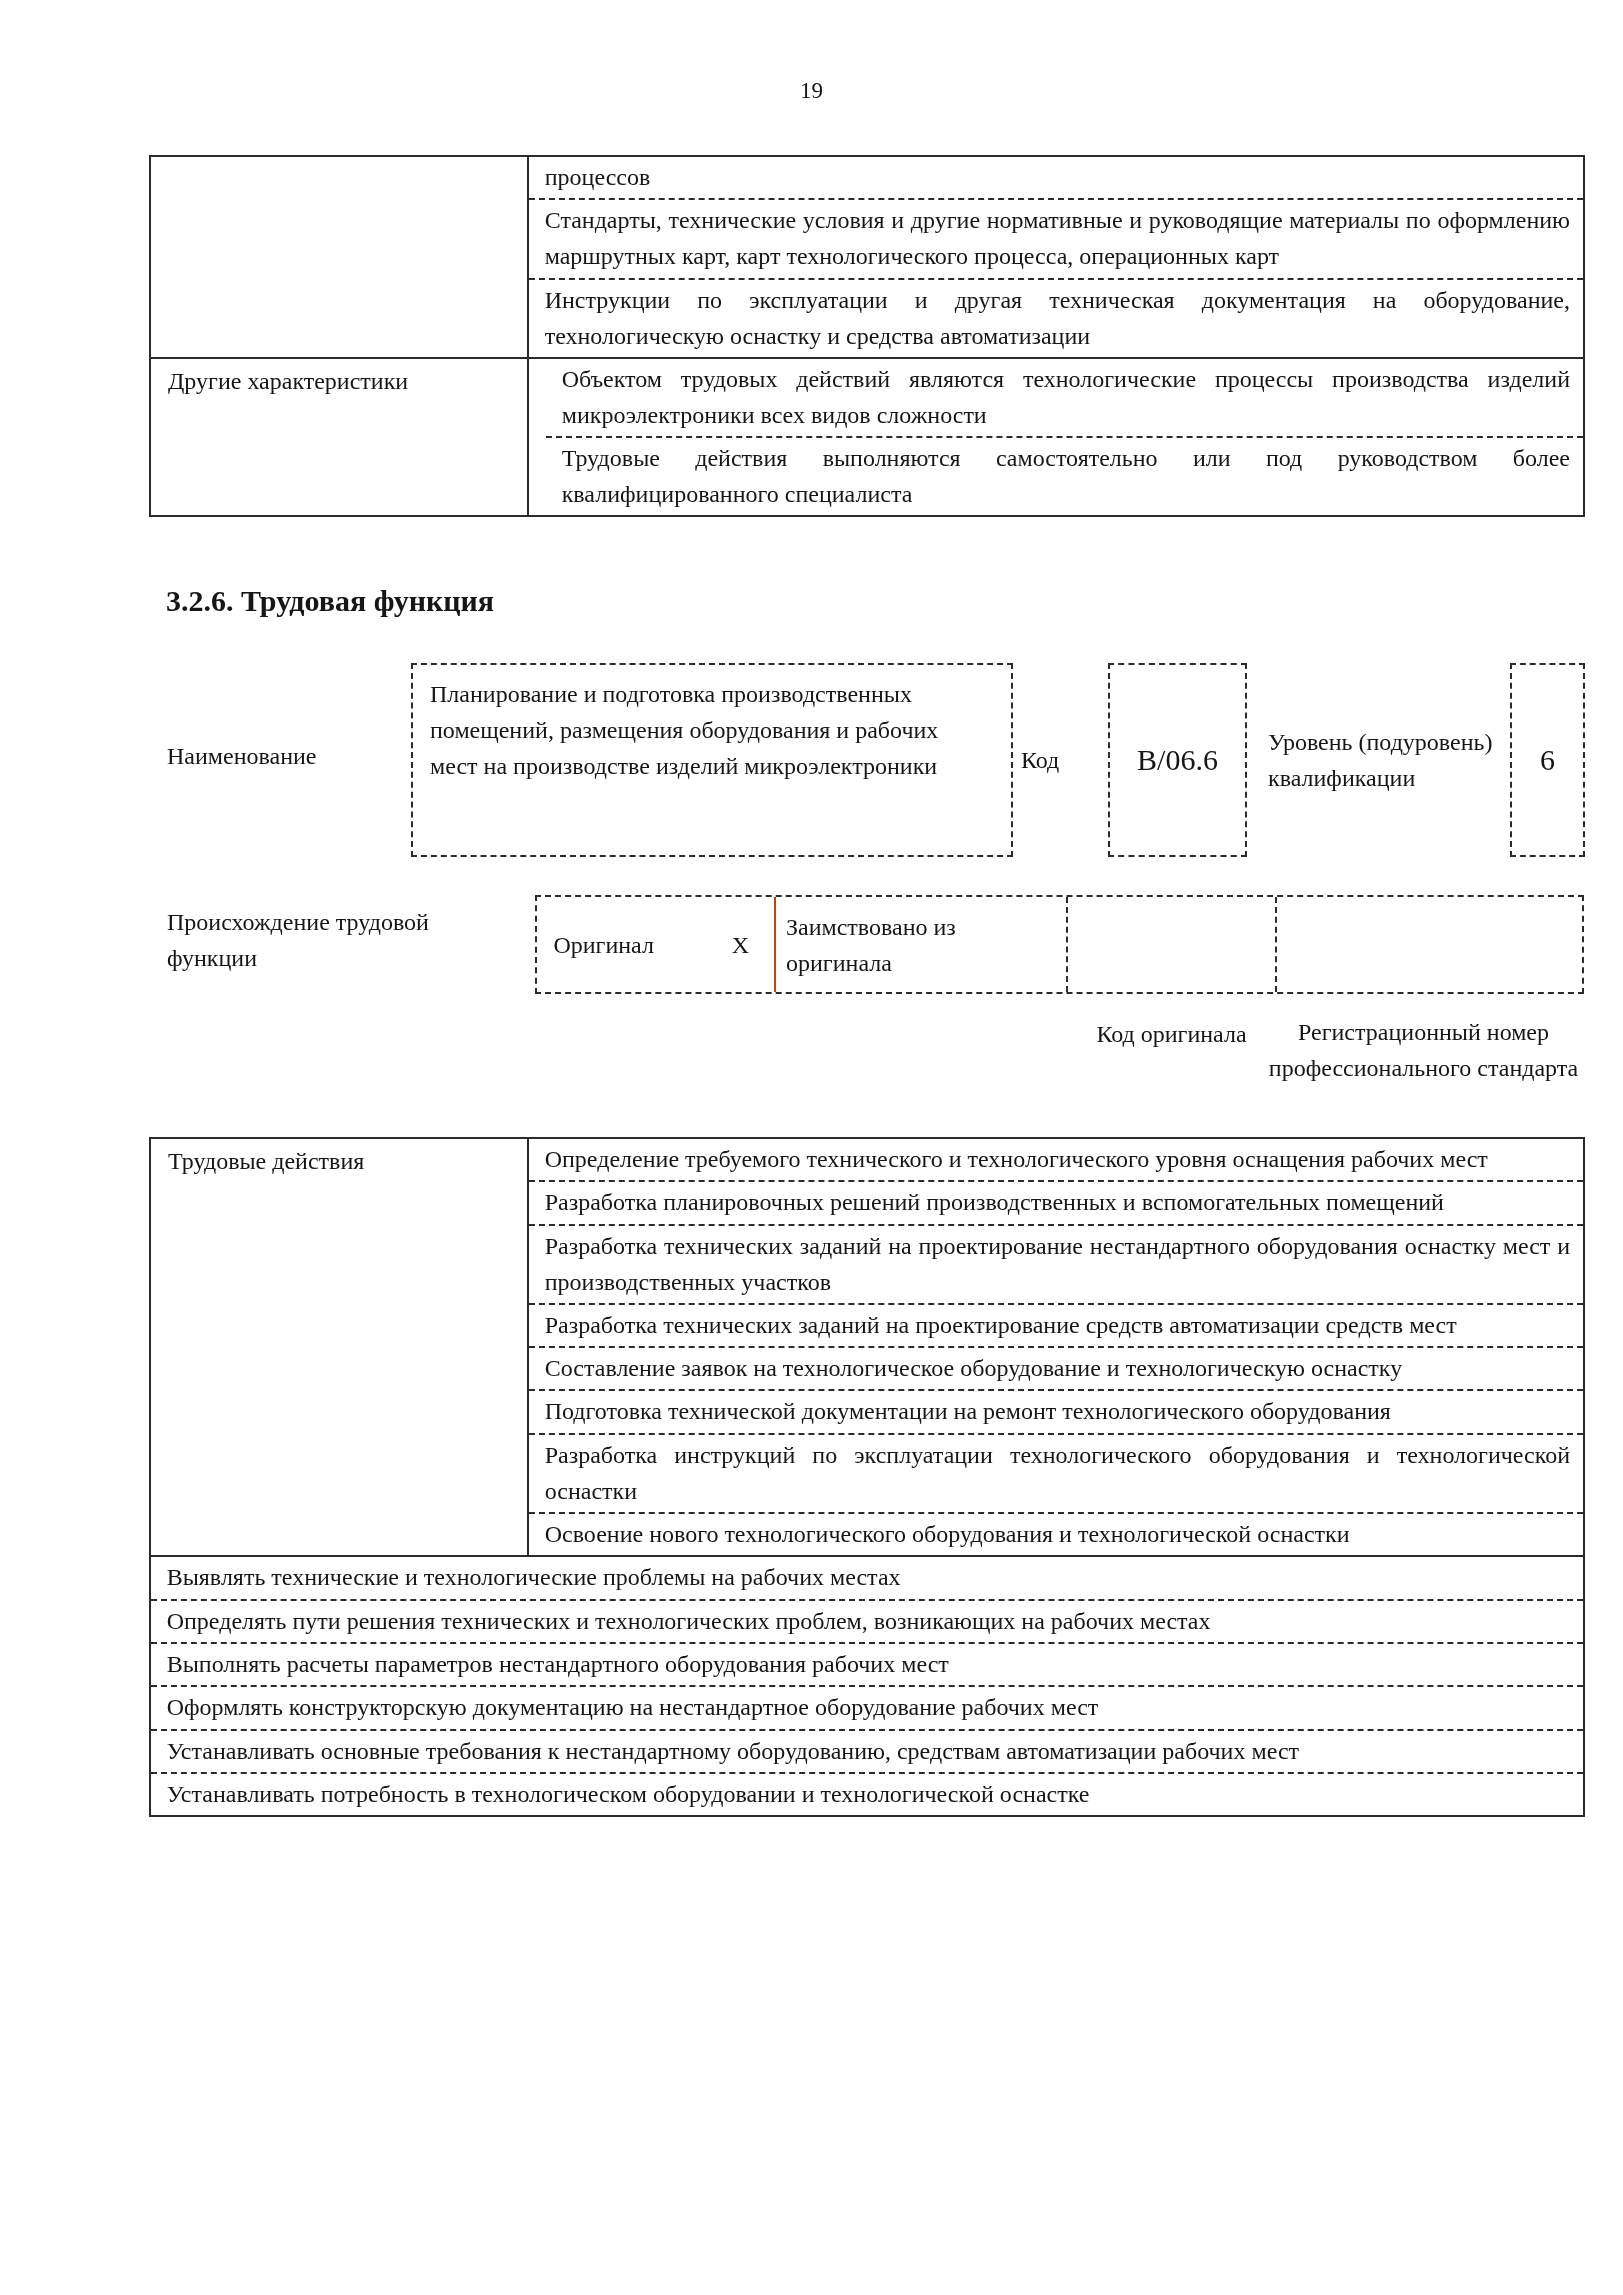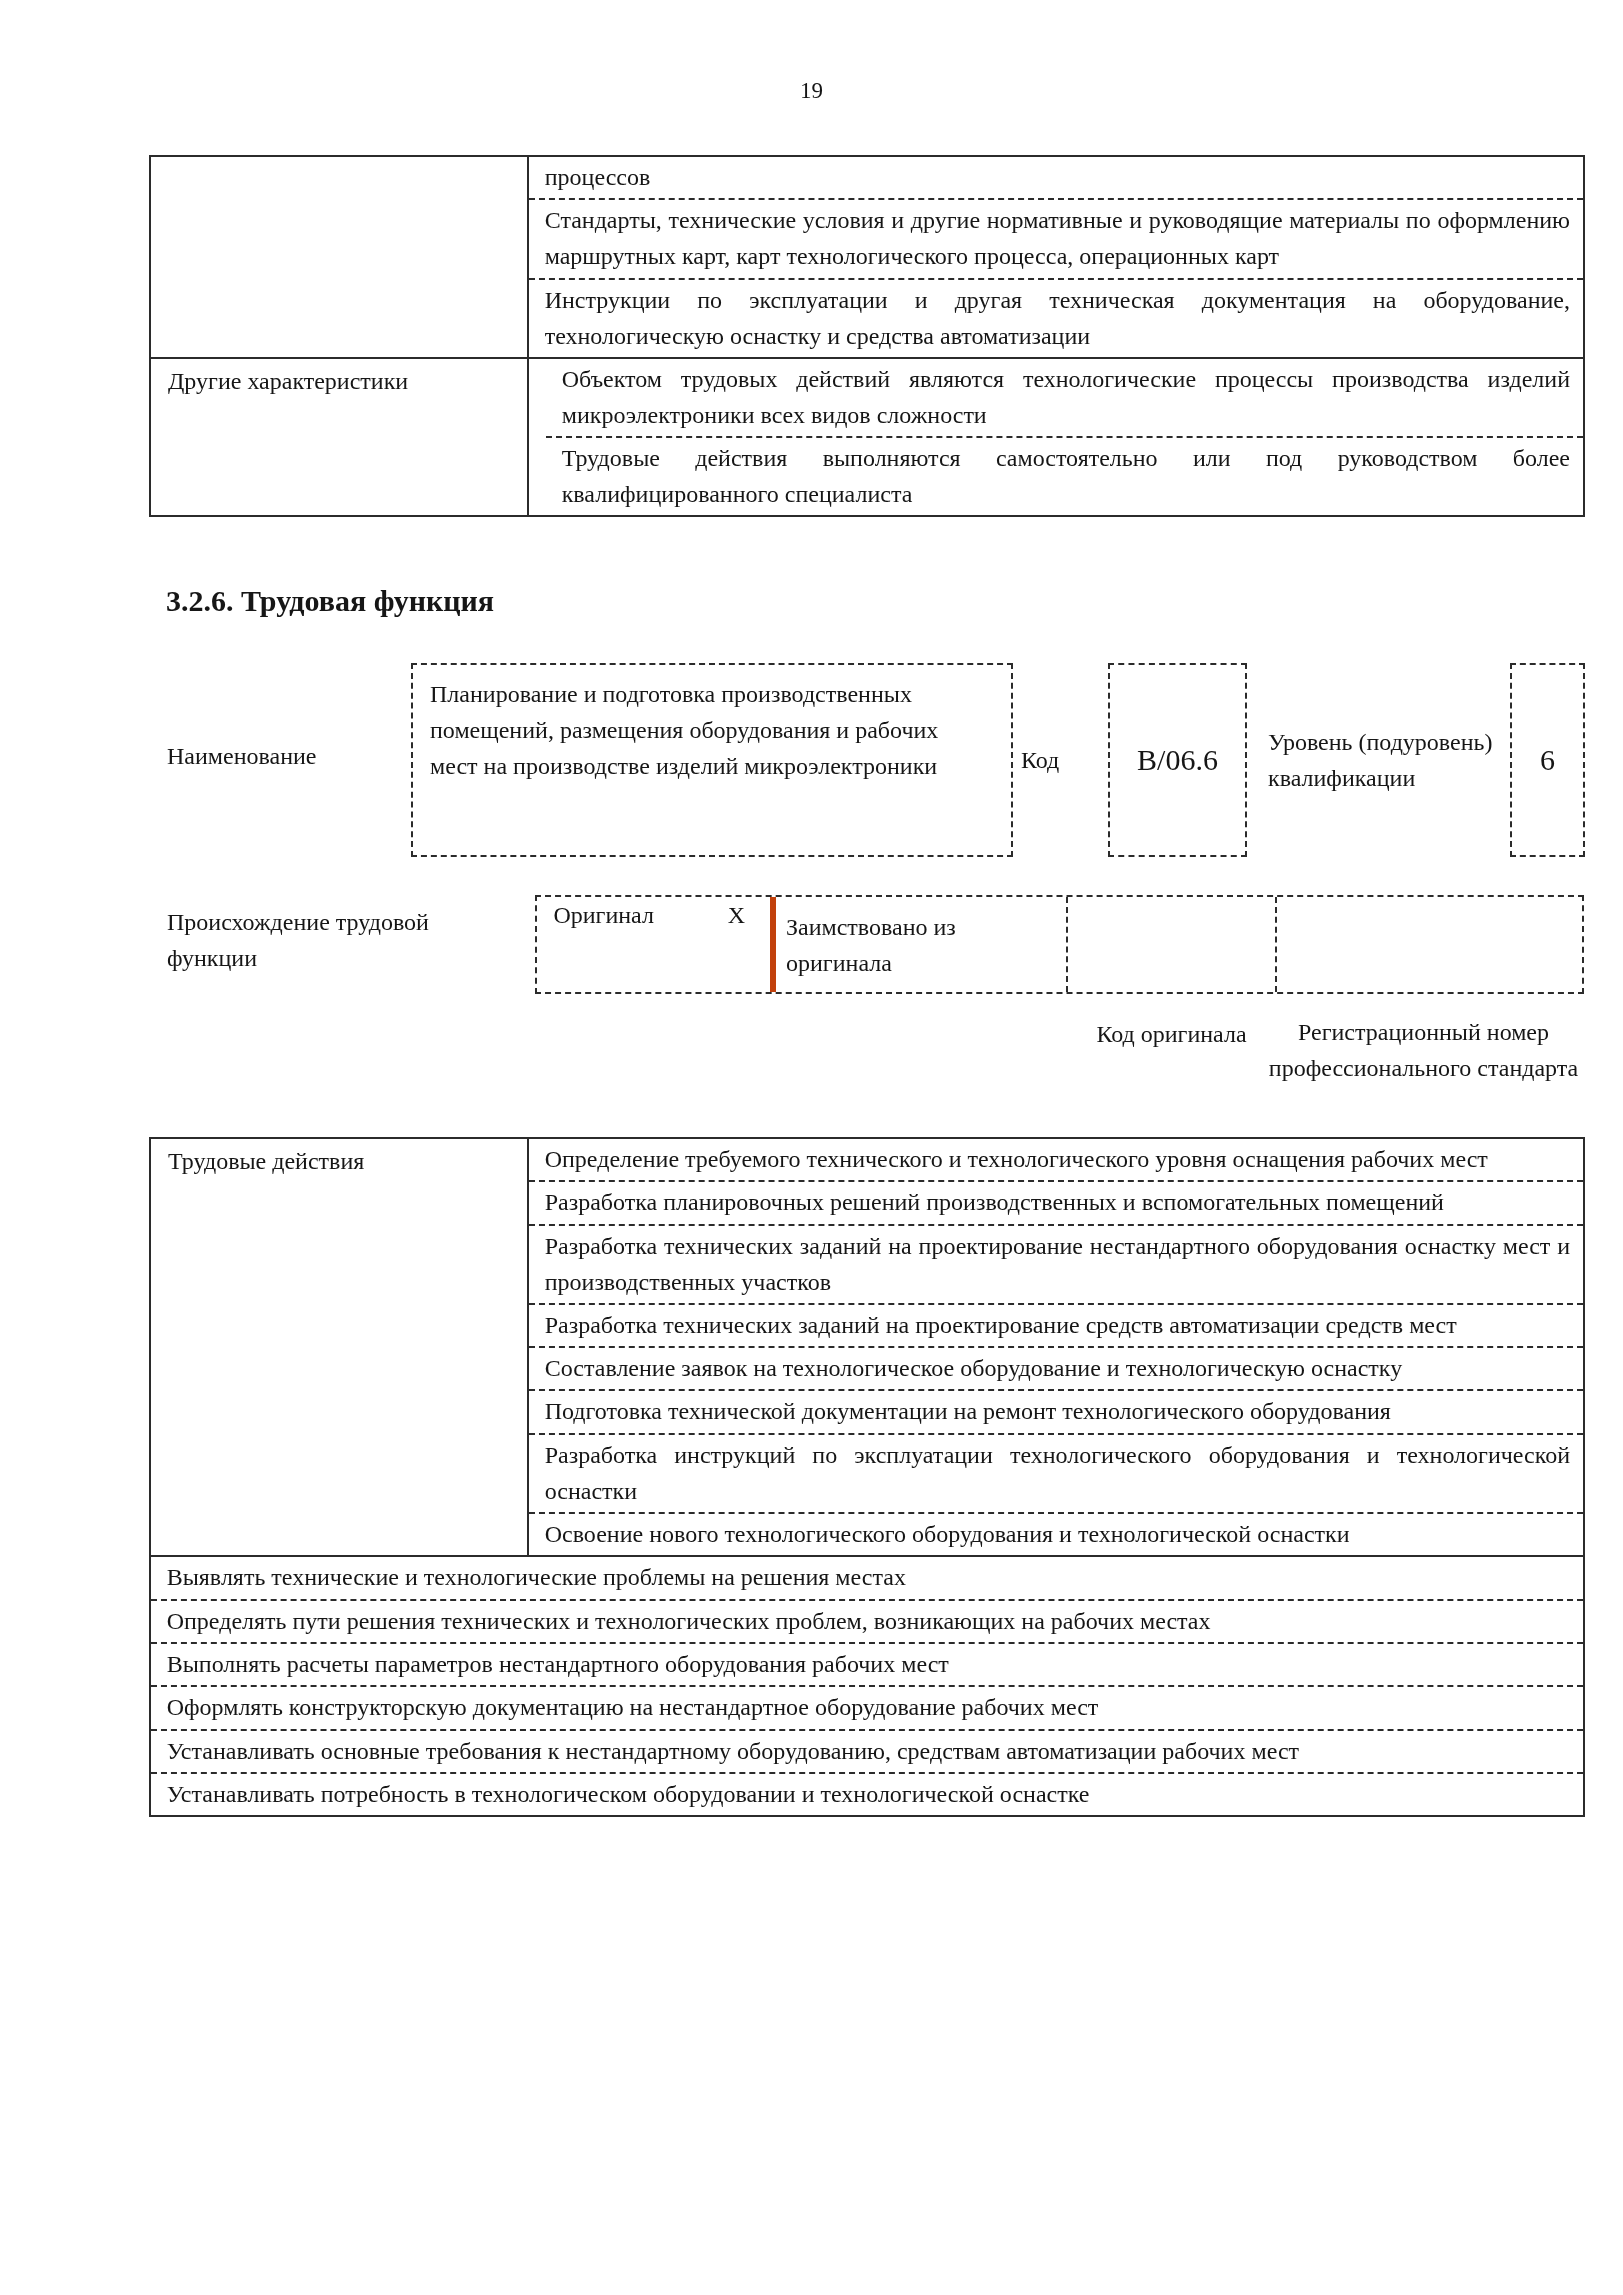--- a/index.html
+++ b/index.html
@@ -59,22 +59,22 @@
   
   #origin-label{top:904px;left:167px;width:357px;}
   #origin-strip{
     top:895px;left:535px;width:1049px;height:99px;
     border:2px dashed #2b2b2b;
     display:flex;
   }
   .ocell{box-sizing:border-box;height:100%;}
   #origin-cell-original{
     width:239px;flex:0 0 239px;
-    border-right:6px solid #c2410c;
-    display:flex;align-items:flex-start;justify-content:space-between;
+    border-right:2px solid #c2410c;
+    display:flex;align-items:center;justify-content:space-between;
     padding:0 25px 0 16.4px;
   }
   #origin-cell-borrowed{
     width:292px;flex:0 0 292px;
     border-right:2px dashed #2b2b2b;
     display:flex;flex-direction:column;justify-content:center;
     padding-left:10px;padding-right:6.5px;
   }
   #origin-cell-code{width:209px;flex:0 0 209px;border-right:2px dashed #2b2b2b;}
   #origin-cell-reg{flex:1;}
@@ -140,21 +140,21 @@
         <div class="row txt just">Разработка технических заданий на проектирование нестандартного оборудования оснастку мест и производственных участков</div>
         <div class="row txt just">Разработка технических заданий на проектирование средств автоматизации средств мест</div>
         <div class="row txt just">Составление заявок на технологическое оборудование и технологическую оснастку</div>
         <div class="row txt just">Подготовка технической документации на ремонт технологического оборудования</div>
         <div class="row txt just">Разработка инструкций по эксплуатации технологического оборудования и технологической оснастки</div>
         <div class="row txt just">Освоение нового технологического оборудования и технологической оснастки</div>
       </div>
     </div>
     <div class="group">
       <div class="gr">
-        <div class="row txt just">Выявлять технические и технологические проблемы на решения местах</div>
+        <div class="row txt just">Выявлять технические и технологические проблемы на рабочих местах</div>
         <div class="row txt just">Определять пути решения технических и технологических проблем, возникающих на рабочих местах</div>
         <div class="row txt just">Выполнять расчеты параметров нестандартного оборудования рабочих мест</div>
         <div class="row txt just">Оформлять конструкторскую документацию на нестандартное оборудование рабочих мест</div>
         <div class="row txt just">Устанавливать основные требования к нестандартному оборудованию, средствам автоматизации рабочих мест</div>
         <div class="row txt just">Устанавливать потребность в технологическом оборудовании и технологической оснастке</div>
       </div>
     </div>
   </div>
 
 </div>

